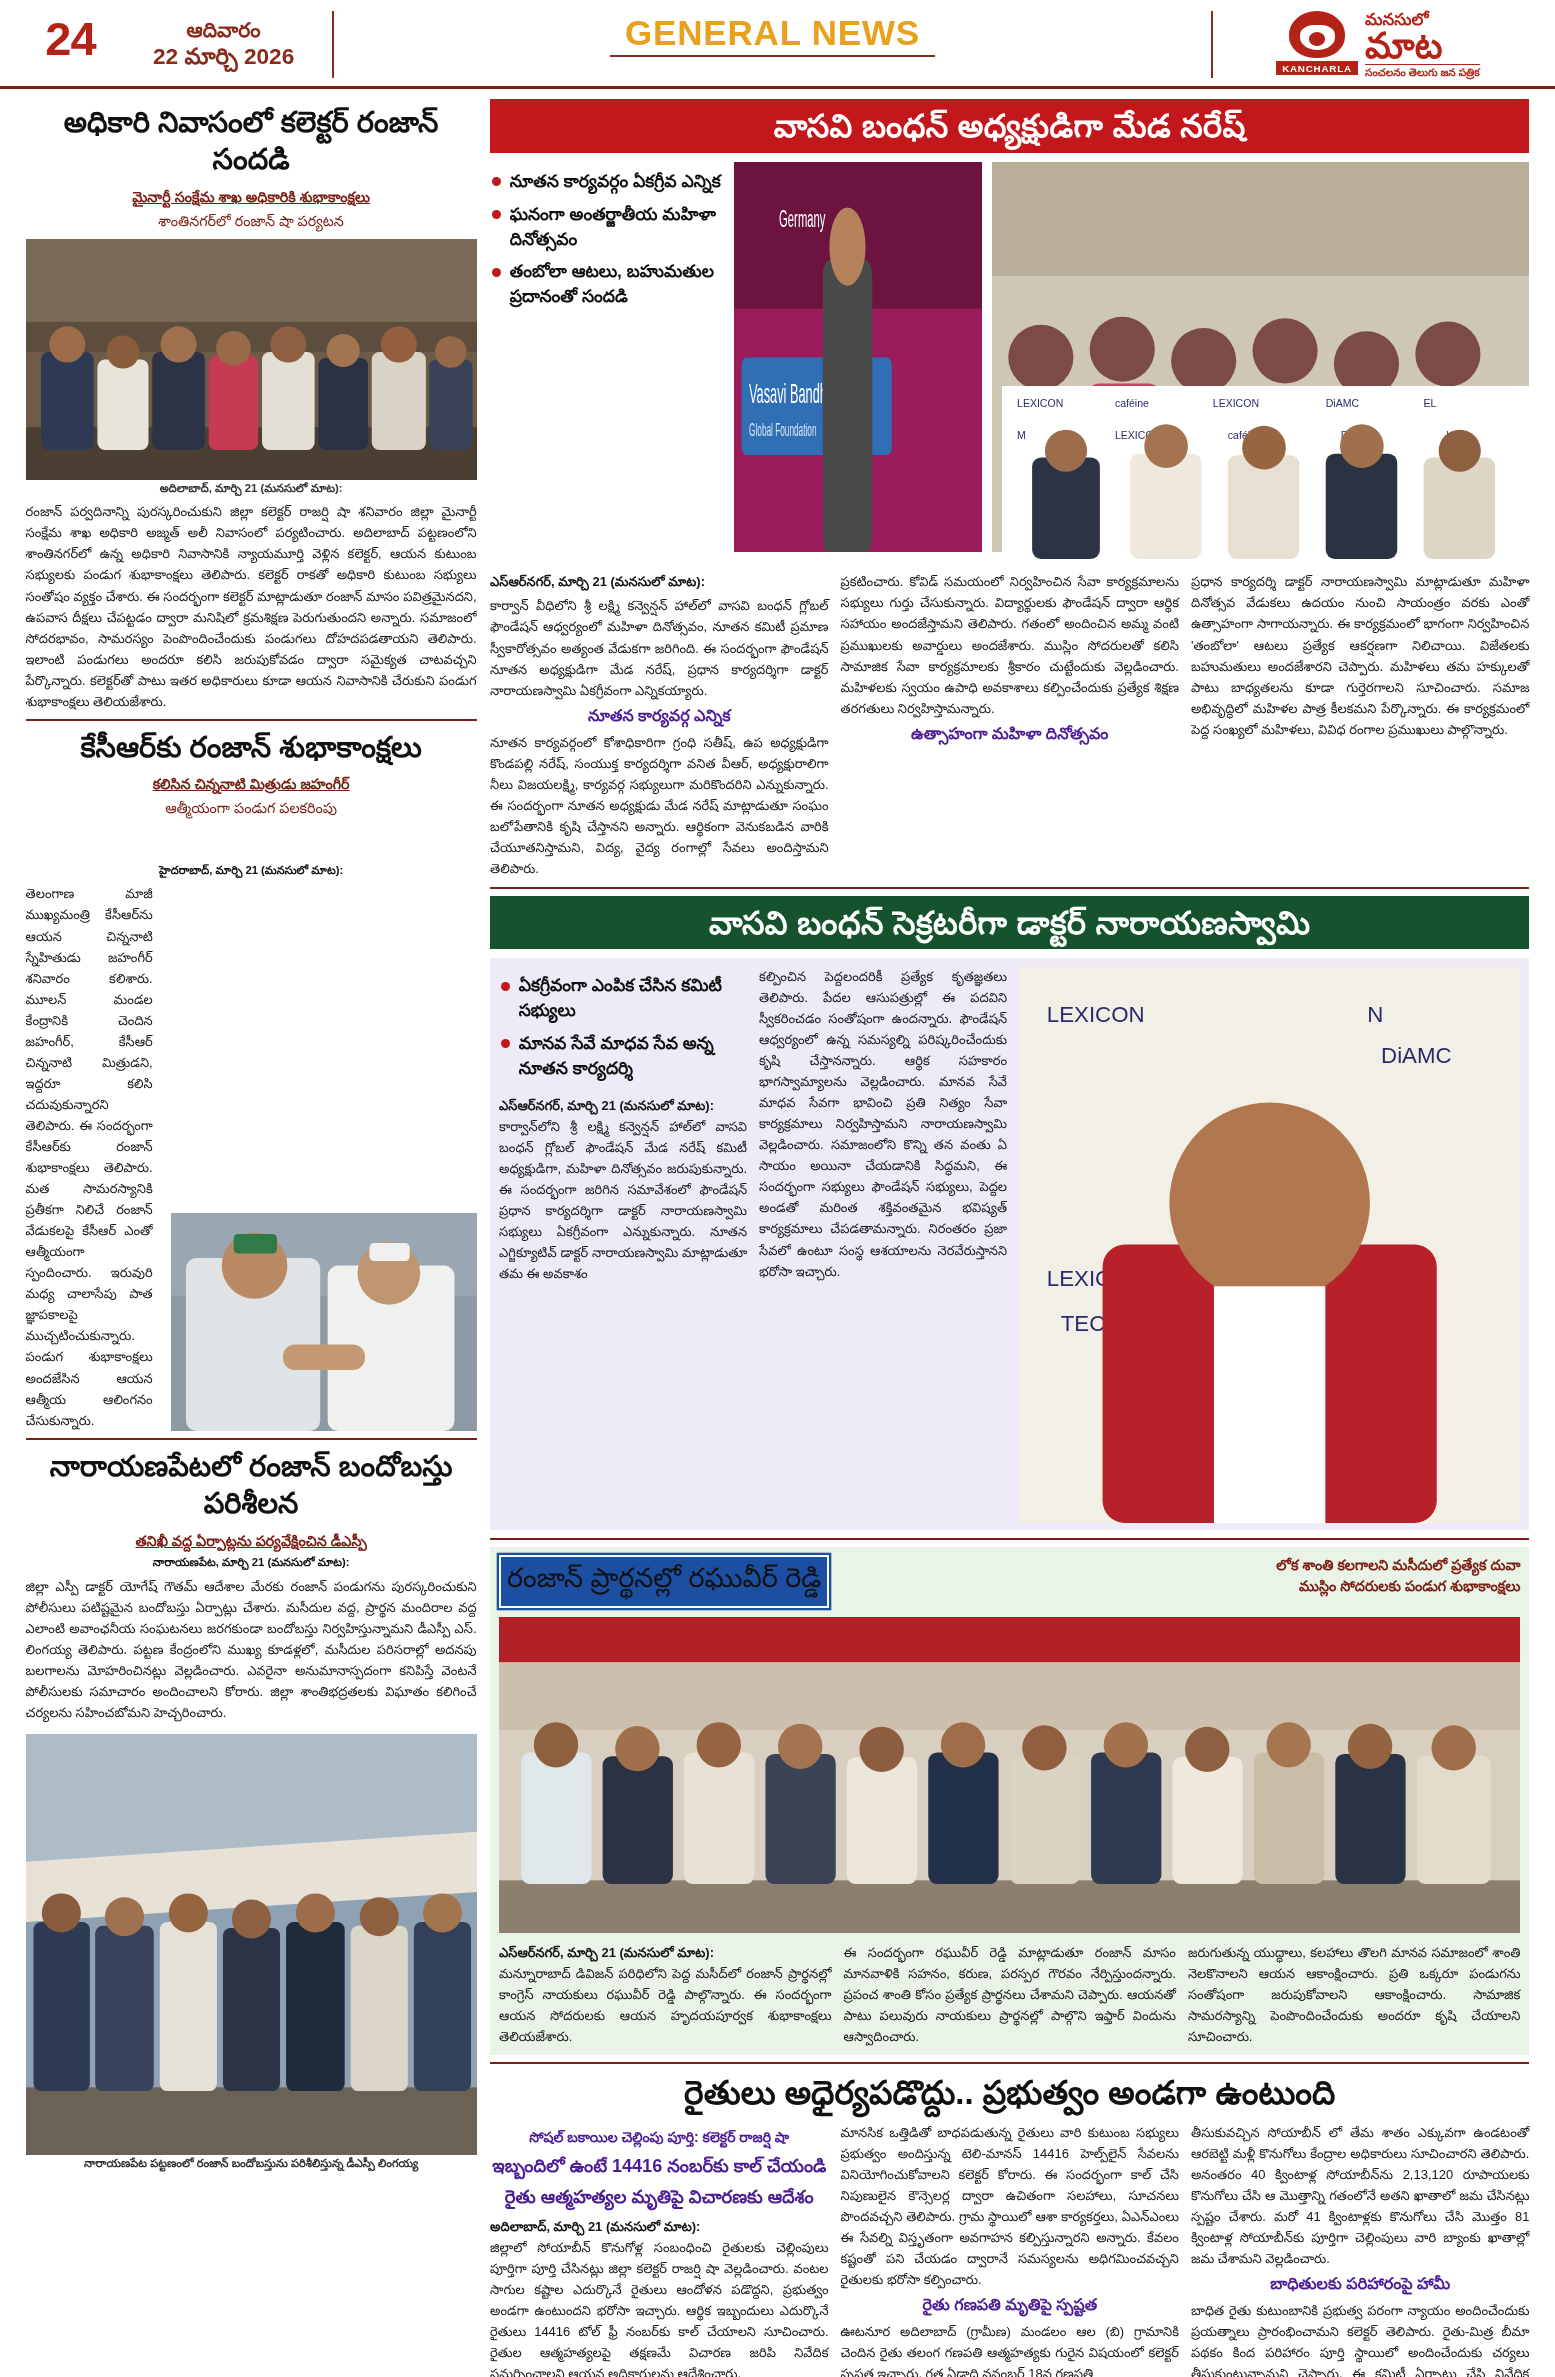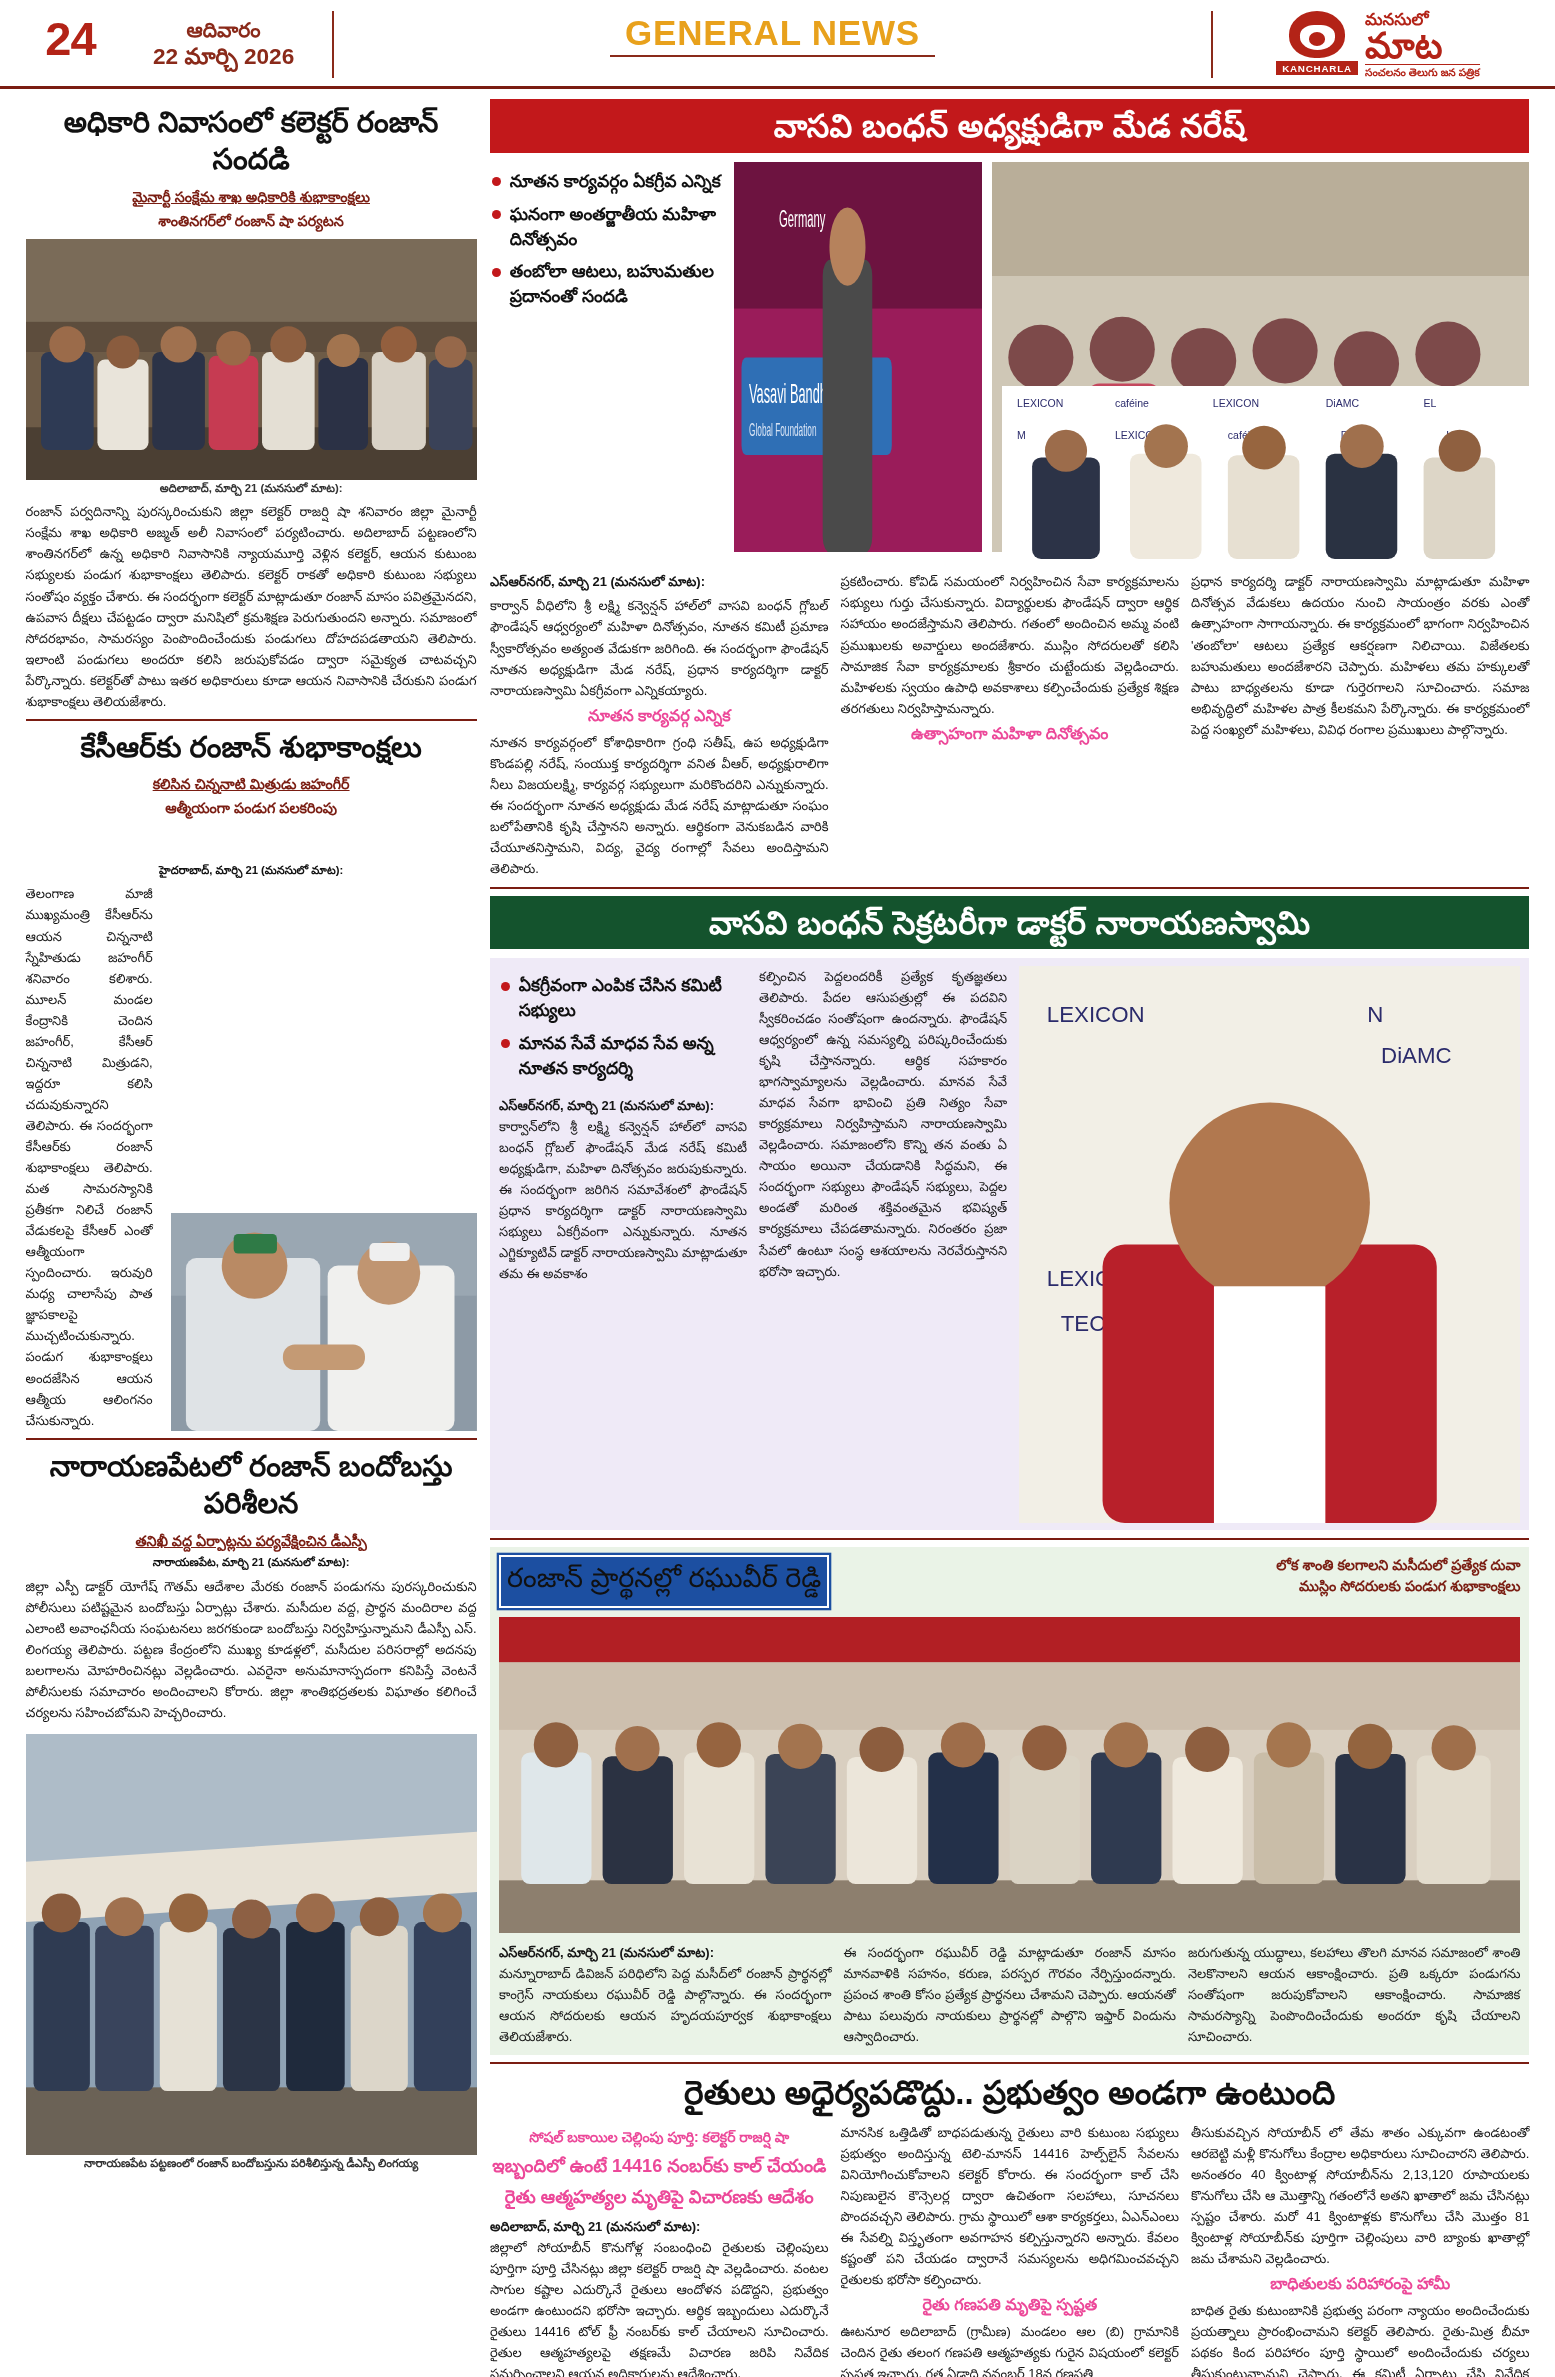--- a/index.html
+++ b/index.html
@@ -132,21 +132,21 @@
     font-size: 14.3px;
     font-weight: bold;
     line-height: 1.5;
     margin: 3px 0 4.5px 0;
     text-decoration: underline;
   }
   .subhead2 {
     text-align: center;
     color: #7a1d12;
     font-size: 14.3px;
-    font-weight: bold;
+    font-weight: normal;
     margin: 0 0 6px 0;
   }
   .body-text {
     font-size: 13px;
     line-height: 1.62;
     text-align: justify;
     color: #151515;
   }
 
   .photo {
@@ -204,21 +204,21 @@
   }
 
   .cols3 { display: flex; gap: 12px; }
   .cols3 > div { flex: 1; }
 
   .box-lav { background: #efeaf7; padding: 7.5px 9px; }
   .box-green { background: #eaf3e7; padding: 7.5px 9px; }
   .center { text-align:center;margin-top:44px; }
   .bold { font-weight: bold; }
   .sec-title-red {
-    font-size: 16px; font-weight:bold; color:#ec4899; text-align:center; margin: 6px 0 3px;
+    font-size: 16px; font-weight:bold; color:#4c1d95; text-align:center; margin: 6px 0 3px;
   }
 </style>
 </head>
 <body>
 
 <div class="page">
 
   <div class="masthead">
     <div class="mh-pageno">
       <div class="num">24</div>

